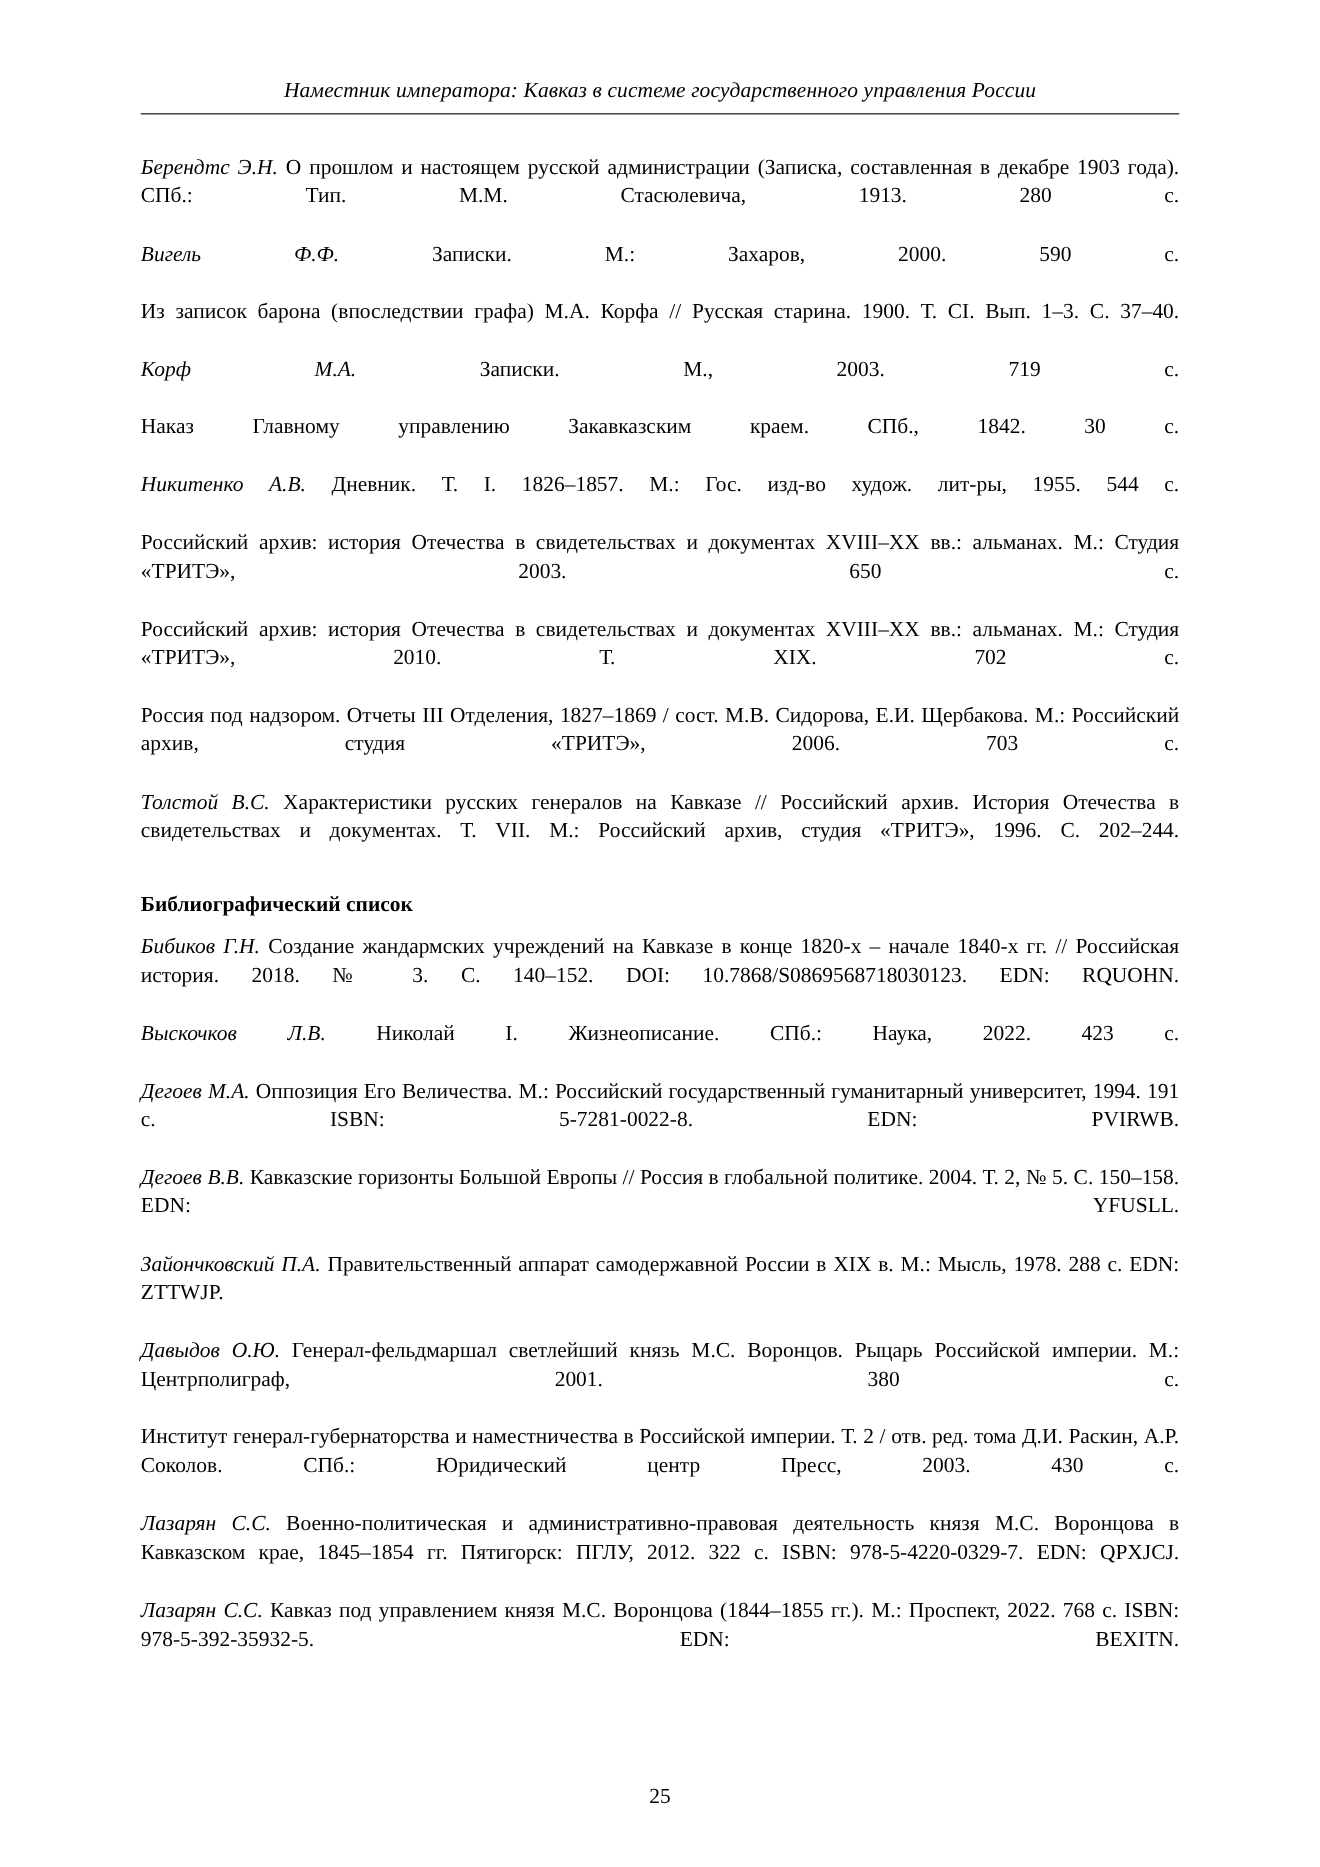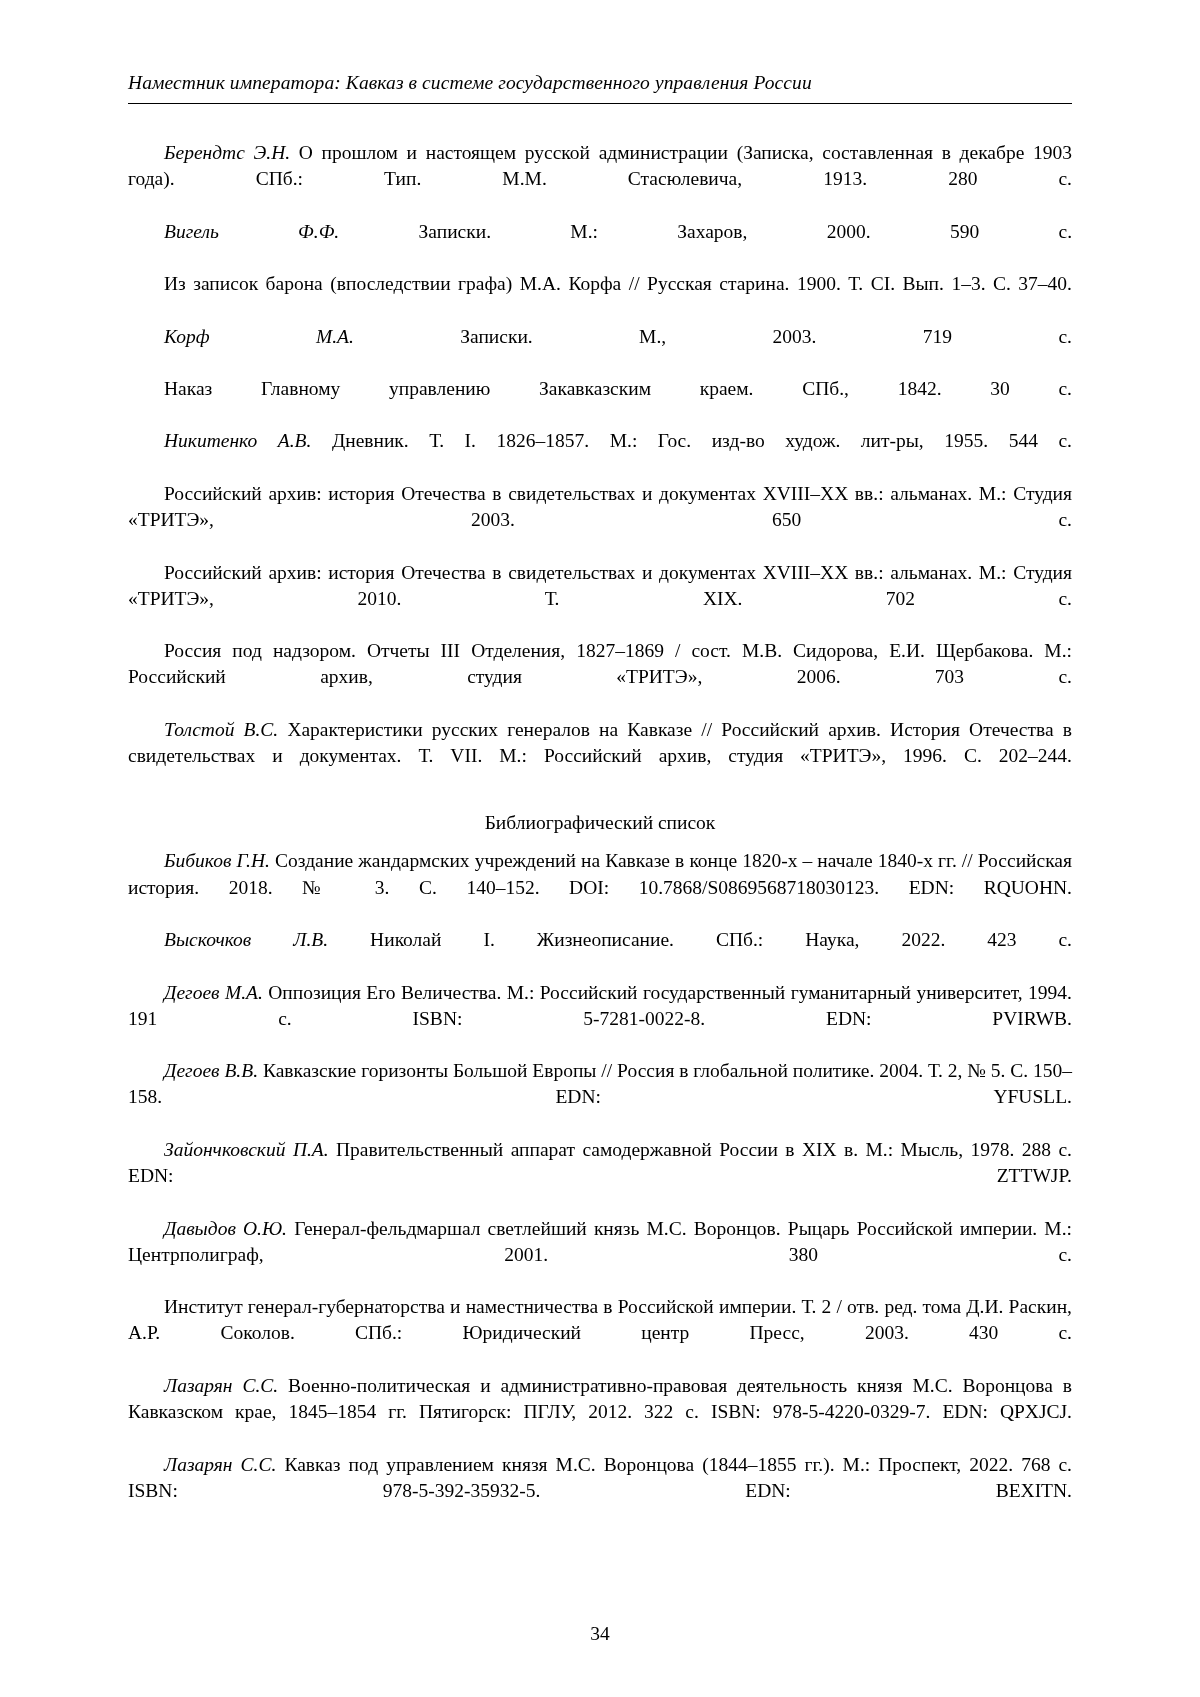--- a/index.html
+++ b/index.html
@@ -16,43 +16,42 @@
   .page {
     position: relative;
     width: 1200px;
     height: 1697px;
     box-sizing: border-box;
     padding: 72px 128px 40px 128px;
   }
   .running-head {
     font-style: italic;
     font-size: 19.5px;
+    text-align: center;
     letter-spacing: 0.1px;
     padding-bottom: 9px;
     border-bottom: 1.5px solid #000;
     margin-bottom: 36px;
   }
   .block {
     font-size: 19.5px;
     line-height: 1.345;
     text-align: justify;
     text-justify: inter-word;
     hyphens: manual;
   }
   .entry {
     margin: 0 0 0 0;
     text-align: justify;
   }
   .entry i {
     font-style: italic;
-    margin-left: 36px;
   }
   .section-title {
-    text-align: center;
-    font-weight: normal;
+    font-weight: bold;
     font-size: 19.5px;
     margin: 17px 0 14px 0;
   }
   .page-number {
     position: absolute;
     left: 0;
     right: 0;
     bottom: 52px;
     text-align: center;
     font-size: 19.5px;
@@ -92,15 +91,15 @@
     <p class="entry"><i>Дегоев М.А.</i><span> Оппозиция Его Величества. М.: Российский государственный гуманитарный университет, 1994. 191 с.  ISBN: 5-7281-0022-8. EDN: PVIRWB.</span></p>
     <p class="entry"><i>Дегоев В.В.</i><span> Кавказские горизонты Большой Европы // Россия в глобальной политике. 2004. Т. 2, № 5. С. 150–158. EDN: YFUSLL.</span></p>
     <p class="entry"><i>Зайончковский П.А.</i><span> Правительственный аппарат самодержавной России в XIX в. М.: Мысль, 1978. 288 с. EDN: ZTTWJP.</span></p>
     <p class="entry"><i>Давыдов О.Ю.</i><span> Генерал-фельдмаршал светлейший князь М.С. Воронцов. Рыцарь Российской империи. М.: Центрполиграф, 2001. 380 с.</span></p>
     <p class="entry"><i></i><span>Институт генерал-губернаторства и наместничества в Российской империи. Т. 2 / отв. ред. тома Д.И. Раскин, А.Р. Соколов. СПб.: Юридический центр Пресс, 2003. 430 с.</span></p>
     <p class="entry"><i>Лазарян С.С.</i><span> Военно-политическая и административно-правовая деятельность князя М.С. Воронцова в Кавказском крае, 1845–1854 гг. Пятигорск: ПГЛУ, 2012. 322 с.  ISBN: 978-5-4220-0329-7. EDN: QPXJCJ.</span></p>
     <p class="entry"><i>Лазарян С.С.</i><span> Кавказ под управлением князя М.С. Воронцова (1844–1855 гг.). М.: Проспект, 2022. 768 с. ISBN: 978-5-392-35932-5. EDN: BEXITN.</span></p>
 
   </div>
 
-  <div class="page-number">34</div>
+  <div class="page-number">25</div>
 
 </div>
 
 </body></html>

